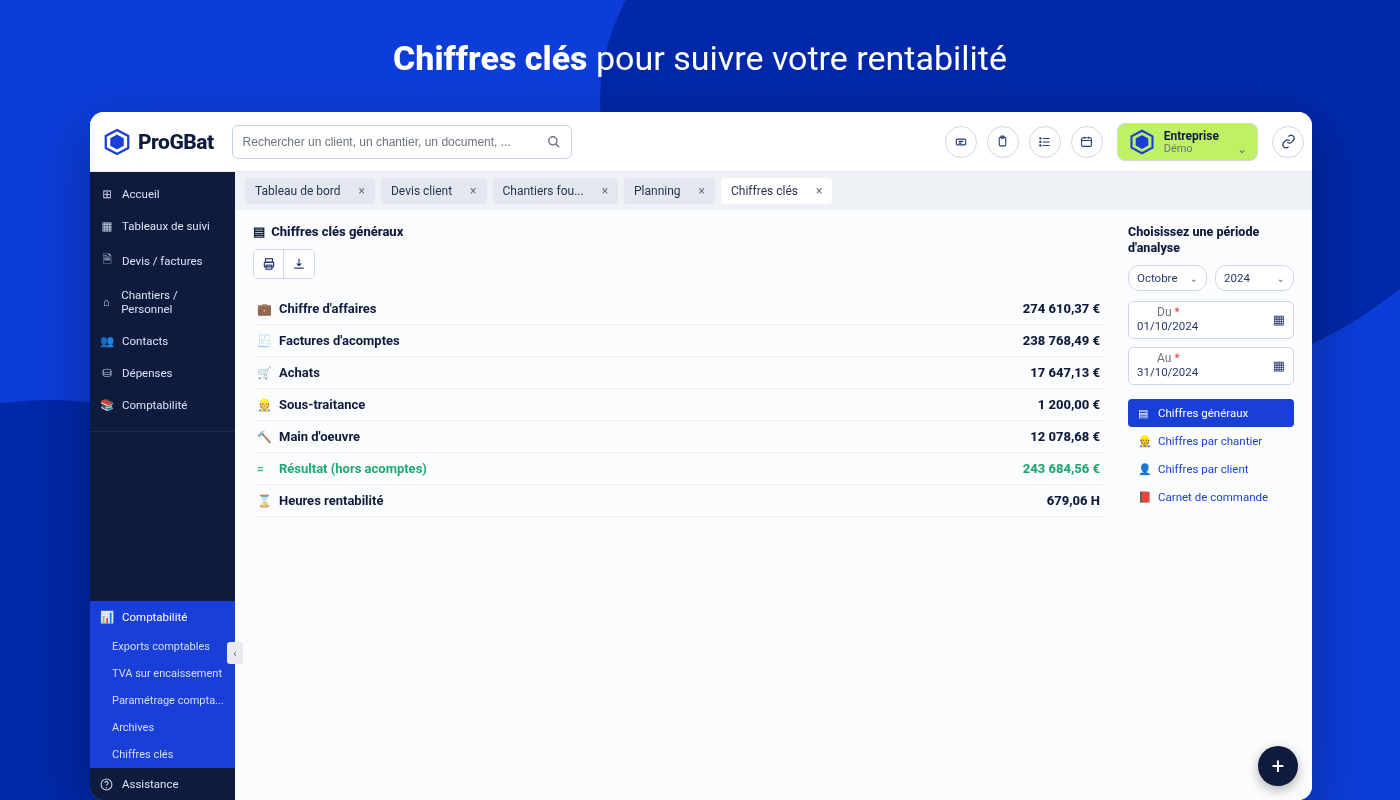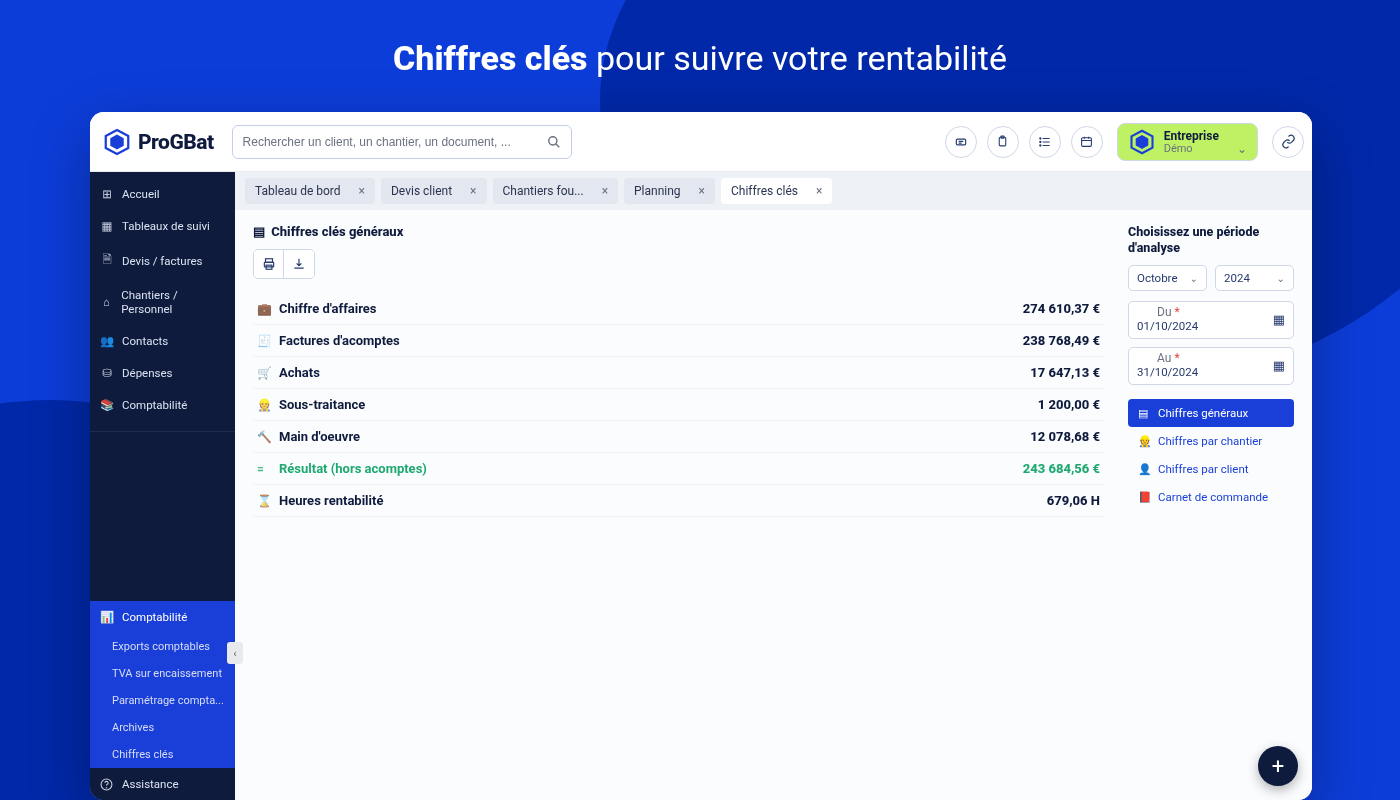--- a/index.html
+++ b/index.html
@@ -50,21 +50,21 @@
 .mini-toolbar button { width: 30px; height: 28px; background: #fff; border: none; border-right: 1px solid #d0d7e8; cursor: pointer; display: flex; align-items: center; justify-content: center; color: #263a6e; font-size: 13px; }
 .mini-toolbar button:last-child { border-right: none; }
 .stat-row { display: flex; align-items: center; justify-content: space-between; padding: 8px 4px; border-bottom: 1px solid #edf0f5; font-size: 13px; }
 .stat-row .slabel { display: flex; align-items: center; gap: 8px; font-weight: 700; color: #0e1b3d; }
 .stat-row .slabel .sicon { font-size: 12px; opacity: 0.8; width: 14px; }
 .stat-row .svalue { font-weight: 800; color: #0e1b3d; }
 .stat-row.green .slabel, .stat-row.green .svalue { color: #1fa971; }
 .right-pane { width: 166px; }
 .right-pane h4 { font-size: 12.5px; font-weight: 800; color: #0e1b3d; line-height: 1.25; margin-bottom: 10px; }
 .period-row { display: flex; gap: 8px; margin-bottom: 10px; }
-.sel { flex: 1; border: 1px solid #d0d7e8; border-radius: 5px; padding: 5px 8px; font-size: 11.5px; color: #263a6e; background: #fff; display: flex; align-items: center; justify-content: space-between; cursor: pointer; }
+.sel { flex: 1; border: 1px solid #d0d7e8; border-radius: 11px; padding: 5px 8px; font-size: 11.5px; color: #263a6e; background: #fff; display: flex; align-items: center; justify-content: space-between; cursor: pointer; }
 .sel .chev { font-size: 10px; color: #6b7280; }
 .date-field { border: 1px solid #d0d7e8; border-radius: 5px; padding: 3px 8px 5px; margin-bottom: 8px; background: #fff; display: flex; align-items: center; justify-content: space-between; cursor: pointer; }
 .date-field .dcol { display: flex; flex-direction: column; }
 .date-field .dl { font-size: 12px; color: #6b7280; padding-left: 20px; }
 .date-field .dl .req { color: #e04545; }
 .date-field .dv { font-size: 11.5px; color: #263a6e; }
 .date-field .cal { color: #263a6e; font-size: 13px; }
 .nav-list { margin-top: 14px; }
 .nav-list-item { display: flex; align-items: center; gap: 8px; padding: 7px 10px; font-size: 11.5px; color: #1a3fd8; cursor: pointer; border-radius: 4px; }
 .nav-list-item.active { background: #1a3fd8; color: #fff; }

